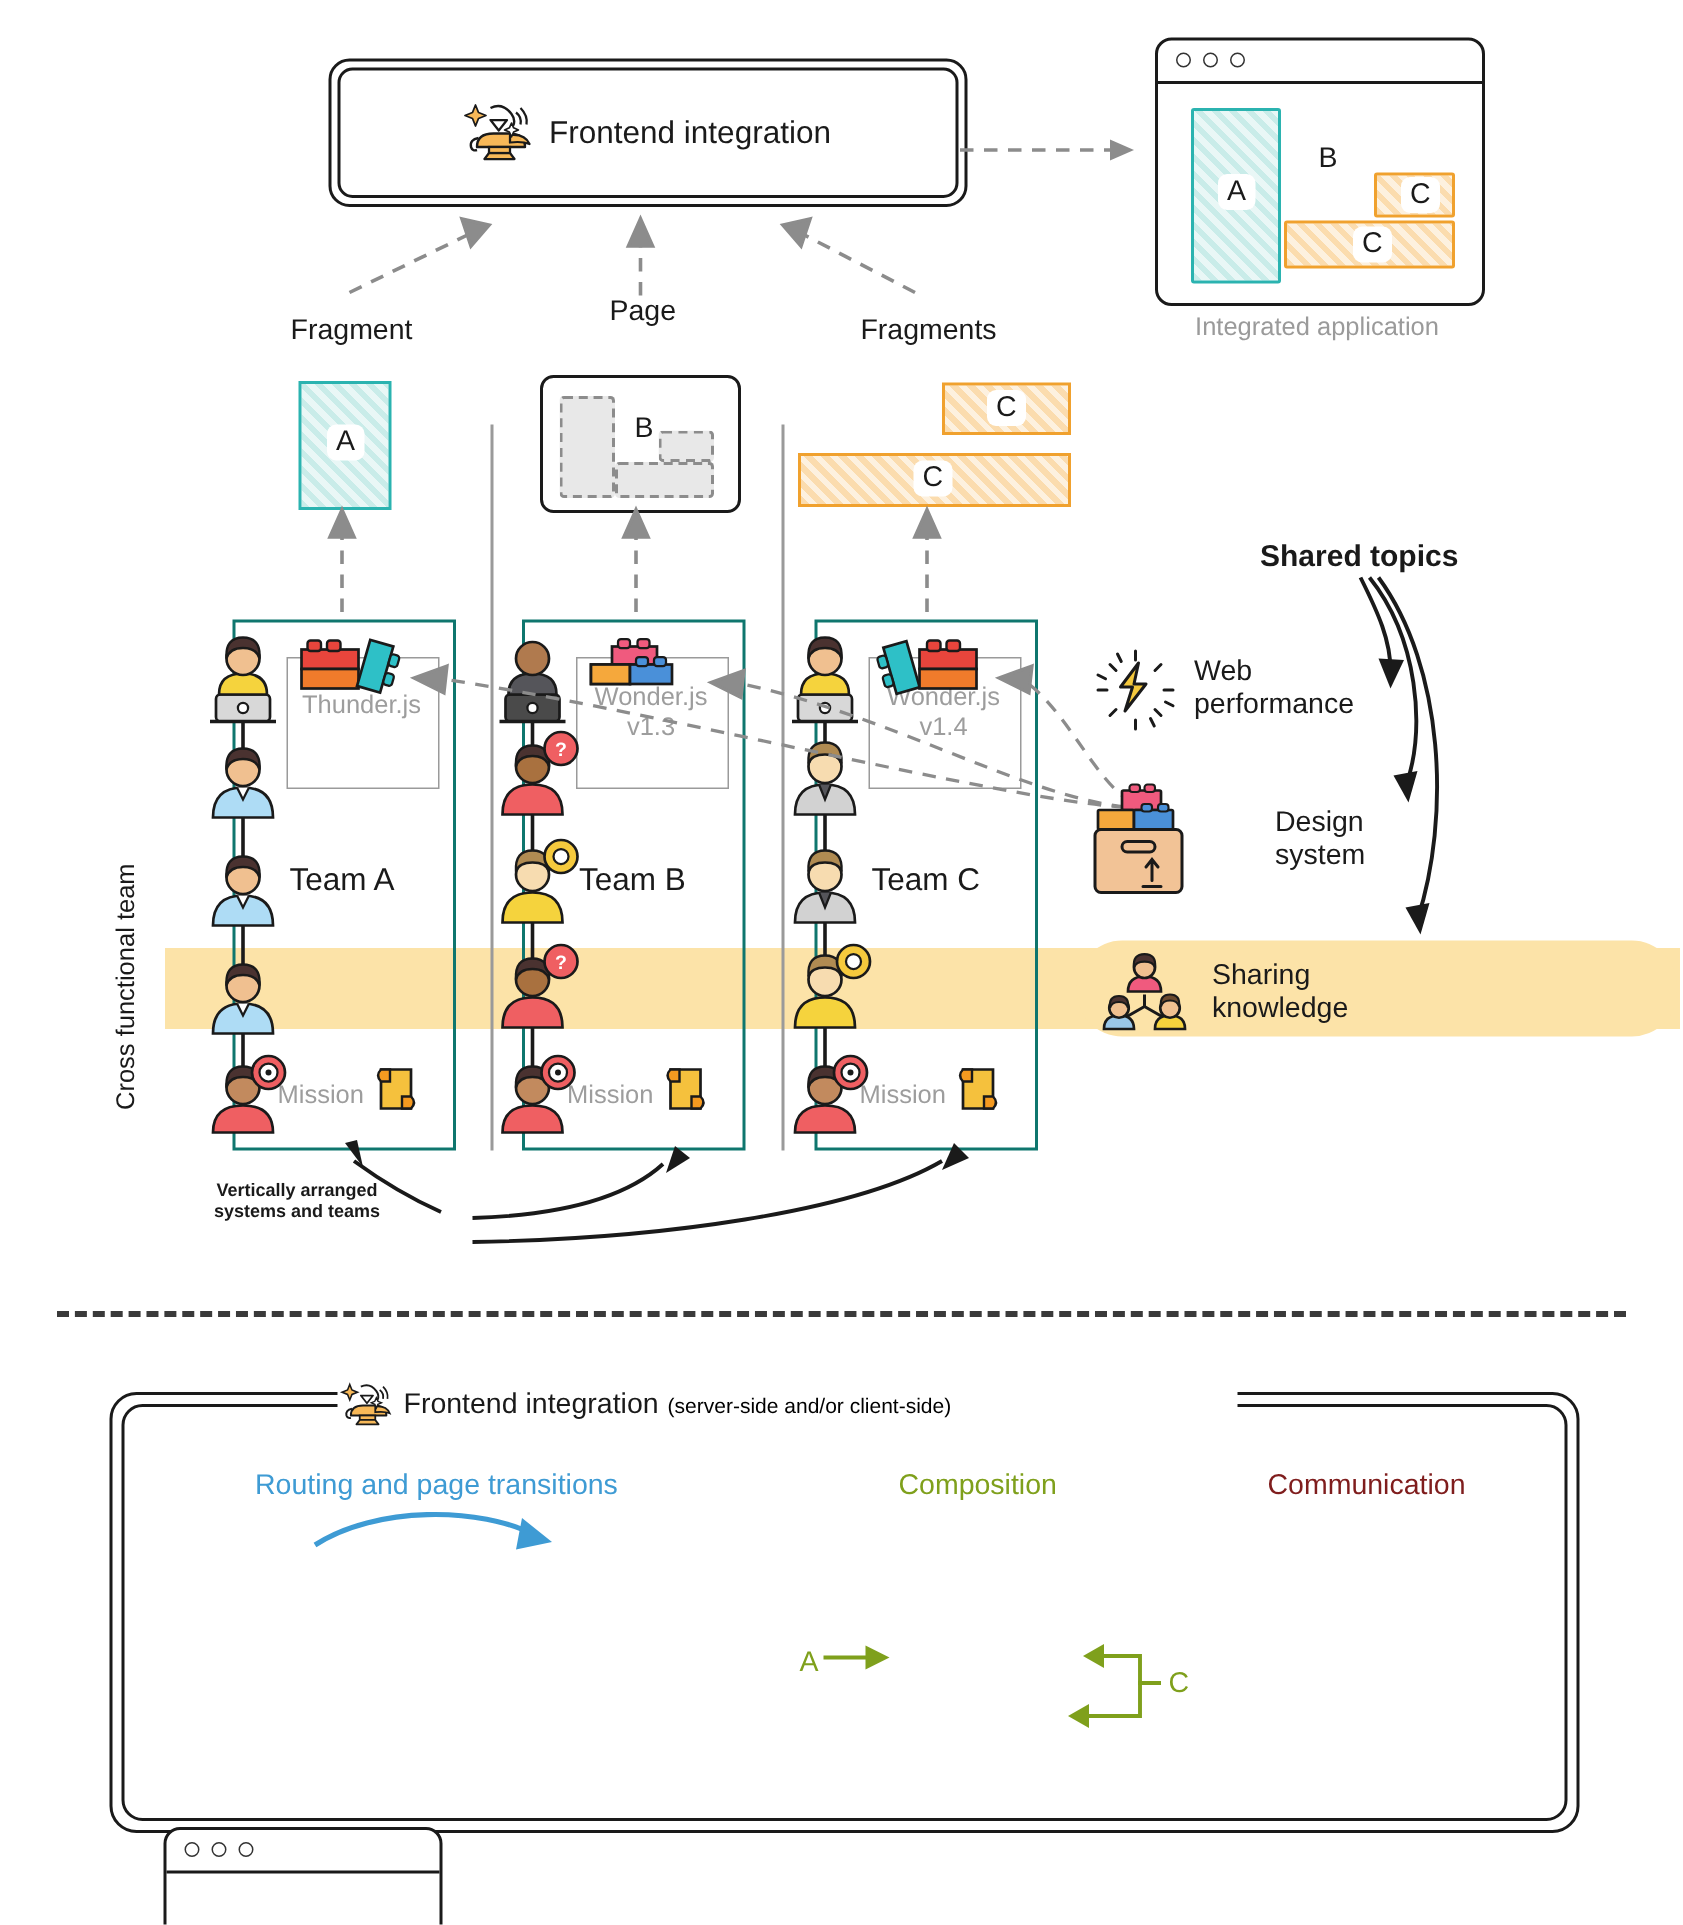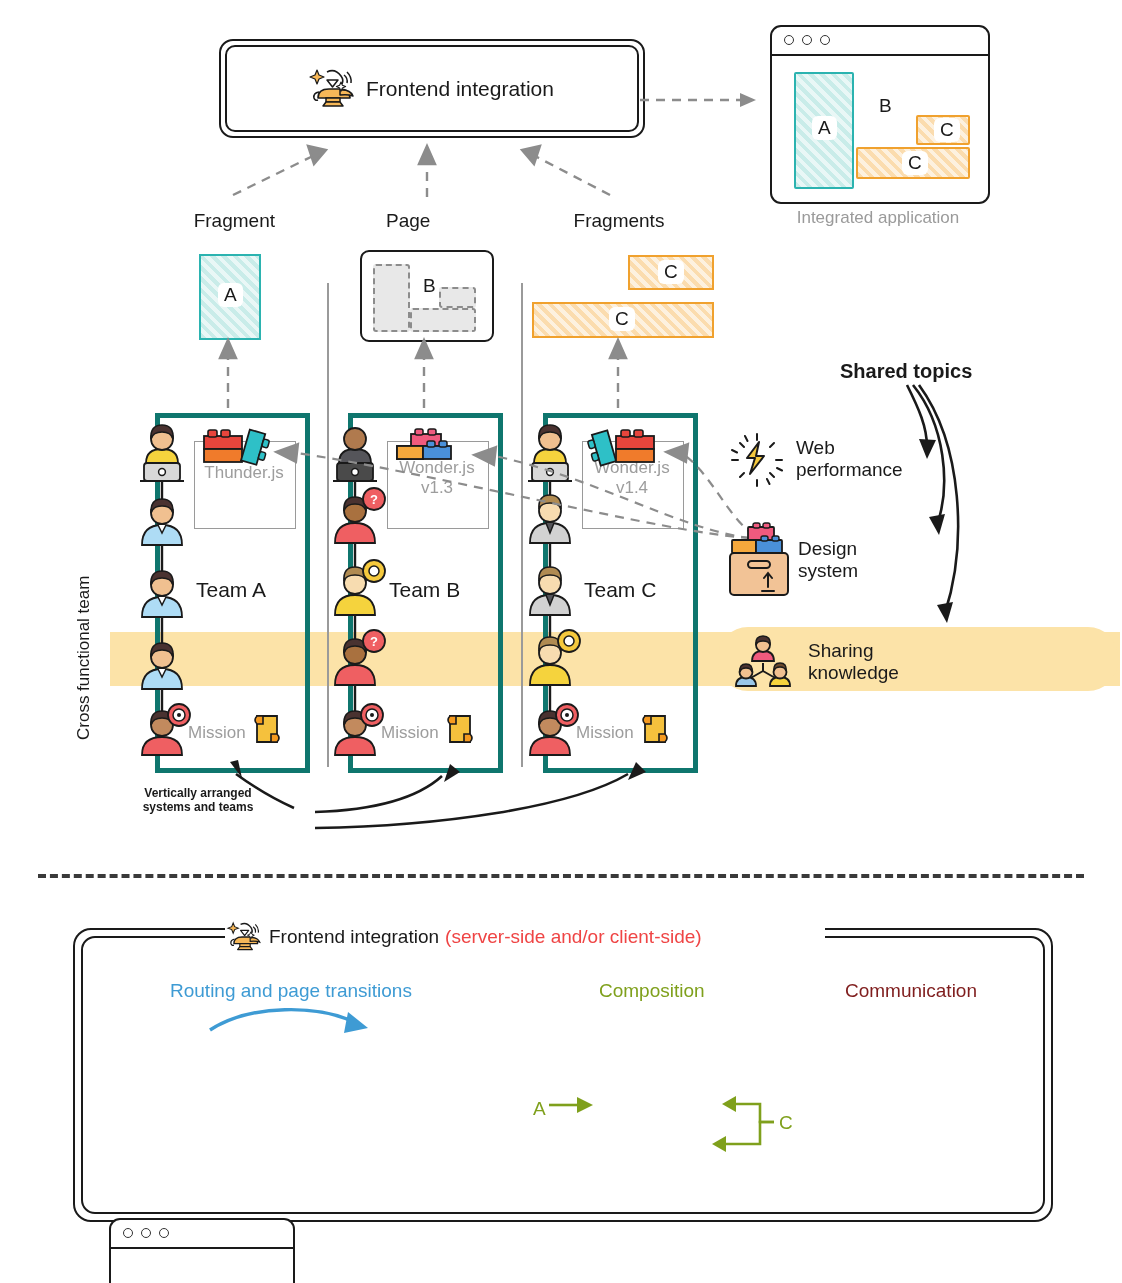--- a/index.html
+++ b/index.html
@@ -33,21 +33,21 @@
      border:2px solid #f0a12e;}
   .chip{position:absolute;background:#fff;border-radius:6px;padding:1px 6px;
         font-size:19px;line-height:1.15;color:#1a1a1a;}
 
   .cap{font-size:17px;color:#9a9a9a;}
 
   
   .collabel{font-size:19px;color:#1a1a1a;}
 
   
-  .teambox{border:5px solid #0f766e;background:transparent;}
+  .teambox{border:2px solid #0f766e;background:transparent;}
   .sysbox{position:absolute;border:1.5px solid #9a9a9a;background:transparent;}
   .sysname{position:absolute;font-size:17px;color:#9d9d9d;text-align:center;line-height:1.15;}
   .teamname{position:absolute;font-size:21px;color:#1a1a1a;}
   .mission{position:absolute;font-size:17px;color:#9d9d9d;}
 
   .vline{position:absolute;width:1.5px;background:#9a9a9a;}
   .yband{position:absolute;background:#fce3a8;}
 
   .rot{transform:rotate(-90deg);transform-origin:left top;white-space:nowrap;font-size:17px;}
 
@@ -57,21 +57,21 @@
   .sharepill{position:absolute;background:#fce3a8;border-radius:30px;}
 
   
   #bp-outer{left:73px;top:928px;width:976px;height:290px;
             border:2.5px solid #1a1a1a;border-radius:18px;}
   #bp-inner{left:81px;top:936px;width:960px;height:274px;
             border:2.5px solid #1a1a1a;border-radius:14px;background:#fff;}
   #bp-headmask{left:225px;top:920px;width:600px;height:34px;background:#fff;}
   #bp-head{left:228px;top:920px;height:34px;}
   .bp-title{font-size:19px;color:#1a1a1a;}
-  .bp-sub{font-size:19px;color:#ef4444;margin-left:6px;}
+  .bp-sub{font-size:14px;color:#000000;margin-left:6px;}
 
   .sec-h{position:absolute;font-size:19px;}
   .c-blue{color:#3e9bd4;}
   .c-green{color:#7fa01c;}
   .c-red{color:#7f1d1d;}
 
   .bold-note{font-size:12px;font-weight:bold;line-height:1.2;}
   svg{overflow:visible;}
 </style>
 </head>
@@ -127,21 +127,21 @@
     <line x1="38" y1="53" x2="118" y2="14" stroke-dasharray="9 7"></line>
     <path d="M113 4 l18 4 l-12 14 z"></path>
     <line x1="232" y1="55" x2="232" y2="20" stroke-dasharray="9 7"></line>
     <path d="M224 22 l8 -18 l8 18 z"></path>
     <line x1="415" y1="53" x2="340" y2="14" stroke-dasharray="9 7"></line>
     <path d="M345 4 l-18 4 l12 14 z"></path>
   </g>
 </svg>
 
 <div class="abs collabel" style="left:180px;top:210px;width:95px;text-align:right;">Fragment</div>
-<div class="abs collabel" style="left:386px;top:210px;width:85px;">Page</div>
+<div class="abs collabel" style="left:386px;top:197px;width:85px;text-align:center;">Page</div>
 <div class="abs collabel" style="left:565px;top:210px;width:108px;text-align:center;">Fragments</div>
 
 <div class="abs hatch-teal" style="left:199px;top:254px;width:58px;height:82px;">
   <span class="chip" style="left:17px;top:27px;">A</span>
 </div>
 
 <div class="abs" style="left:360px;top:250px;width:130px;height:88px;border:2.5px solid #1a1a1a;border-radius:9px;background:#fff;">
   <div class="abs" style="left:11px;top:12px;width:33px;height:64px;background:#e8e8e8;border:2px dashed #8c8c8c;border-radius:3px;"></div>
   <span class="abs" style="left:61px;top:23px;font-size:19px;">B</span>
   <div class="abs" style="left:77px;top:35px;width:33px;height:17px;background:#e8e8e8;border:2px dashed #8c8c8c;border-radius:3px;"></div>
@@ -411,21 +411,21 @@
   <rect x="27" y="0" width="7" height="5" rx="2" fill="#f05a7e" stroke="#1a1a1a" stroke-width="1.4"></rect>
   <rect x="37" y="0" width="7" height="5" rx="2" fill="#f05a7e" stroke="#1a1a1a" stroke-width="1.4"></rect>
   <rect x="6" y="17" width="24" height="13" rx="1" fill="#f5a83c" stroke="#1a1a1a" stroke-width="1.8"></rect>
   <rect x="30" y="17" width="26" height="13" rx="1" fill="#4a90d9" stroke="#1a1a1a" stroke-width="1.8"></rect>
   <rect x="35" y="13" width="7" height="5" rx="2" fill="#4a90d9" stroke="#1a1a1a" stroke-width="1.4"></rect>
   <rect x="46" y="13" width="7" height="5" rx="2" fill="#4a90d9" stroke="#1a1a1a" stroke-width="1.4"></rect>
   <rect x="4" y="30" width="58" height="42" rx="4" fill="#f2c396" stroke="#1a1a1a" stroke-width="2"></rect>
   <rect x="22" y="38" width="22" height="7" rx="3.5" fill="#f2c396" stroke="#1a1a1a" stroke-width="2"></rect>
   <path d="M42 64 v-13 M38 55 l4 -5 l4 5 M36 68 h12" stroke="#1a1a1a" stroke-width="2" fill="none" stroke-linecap="round"></path>
 </svg>
-<div class="abs topic" style="left:798px;top:538px;">
+<div class="abs topic" style="left:850px;top:538px;">
   <span>Design</span><br>
   <span>system</span>
 </div>
 
 <svg class="abs" style="left:730px;top:637px;" width="66" height="50">
   <path d="M33 26 v8 M33 34 l-14 8 M33 34 l14 8" stroke="#1a1a1a" stroke-width="2" fill="none"></path>
   <path d="M22 24 q0 -10 11 -10 q11 0 11 10z" fill="#f05a7e" stroke="#1a1a1a" stroke-width="1.8"></path>
   <circle cx="33" cy="8" r="7" fill="#f0c090" stroke="#1a1a1a" stroke-width="1.8"></circle>
   <path d="M26 8 q-1 -9 7 -9 q8 0 7 9 q-1 -4 -7 -4 q-6 0 -7 4z" fill="#4a3230" stroke="#1a1a1a" stroke-width="1.5"></path>
   <path d="M6 49 q0 -9 10 -9 q10 0 10 9z" fill="#9ac7e8" stroke="#1a1a1a" stroke-width="1.8"></path>

